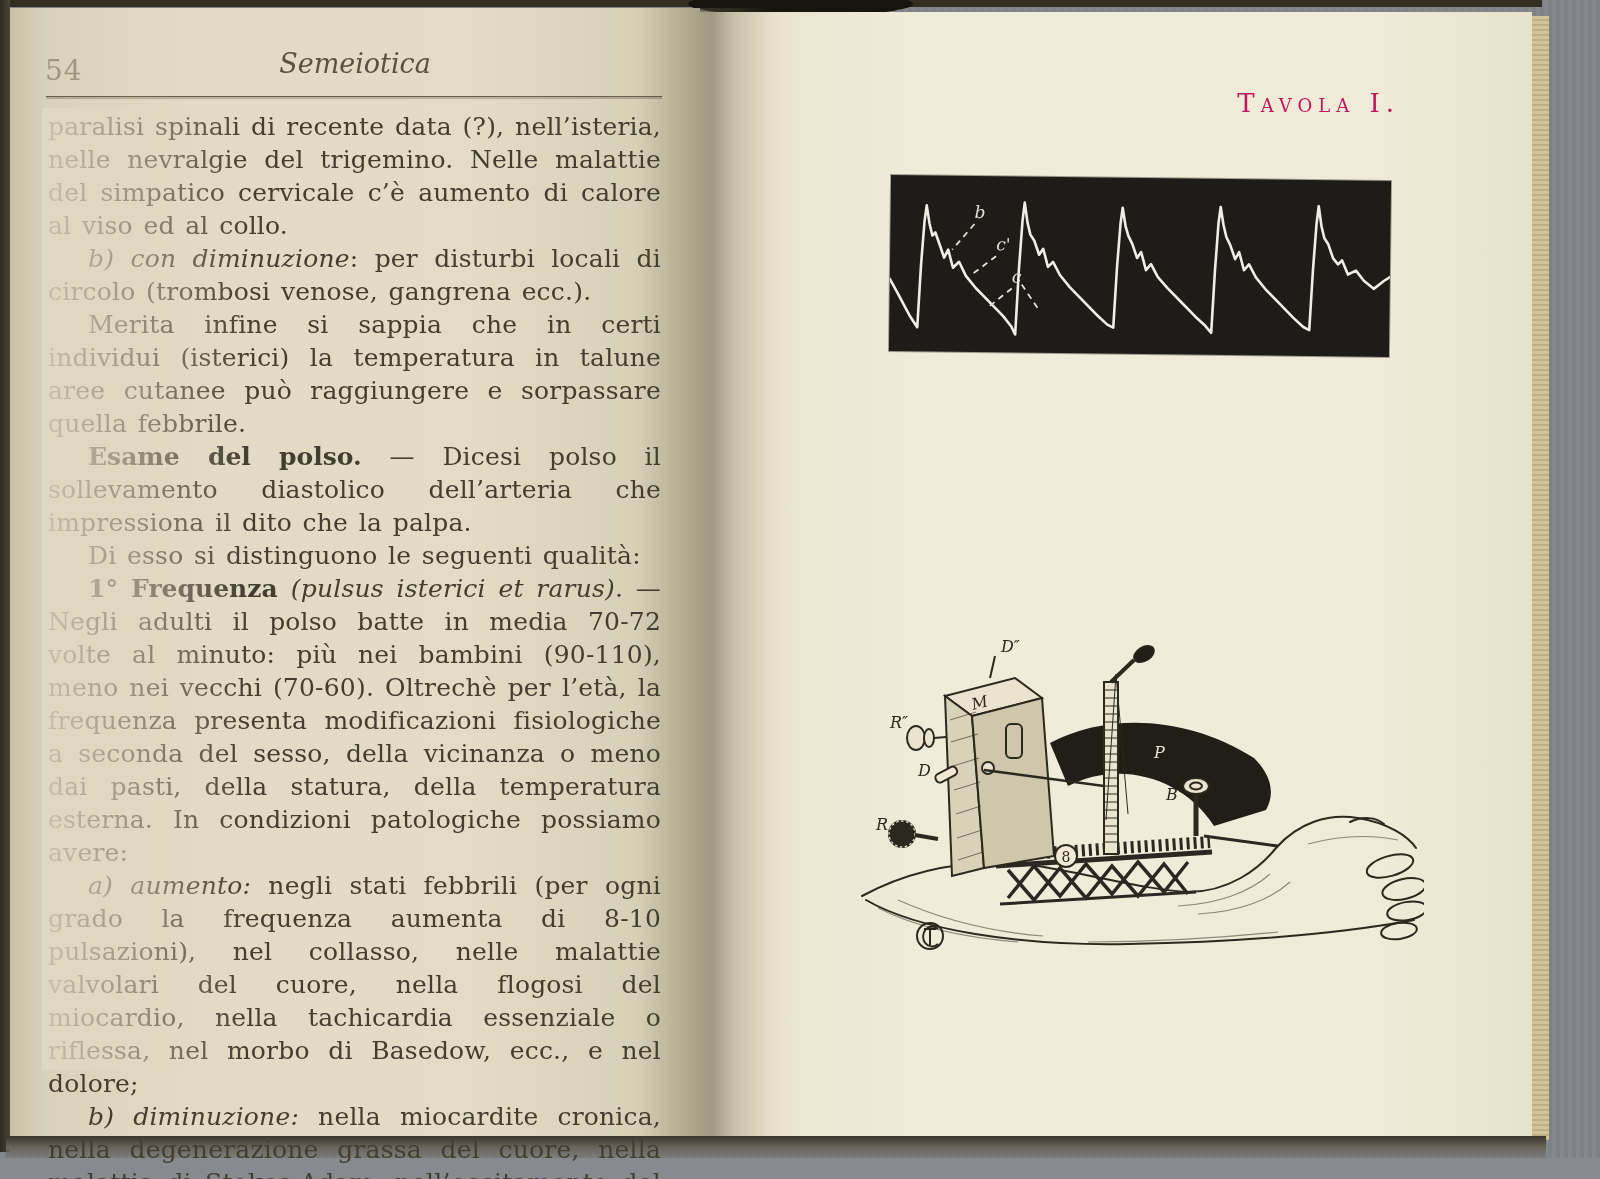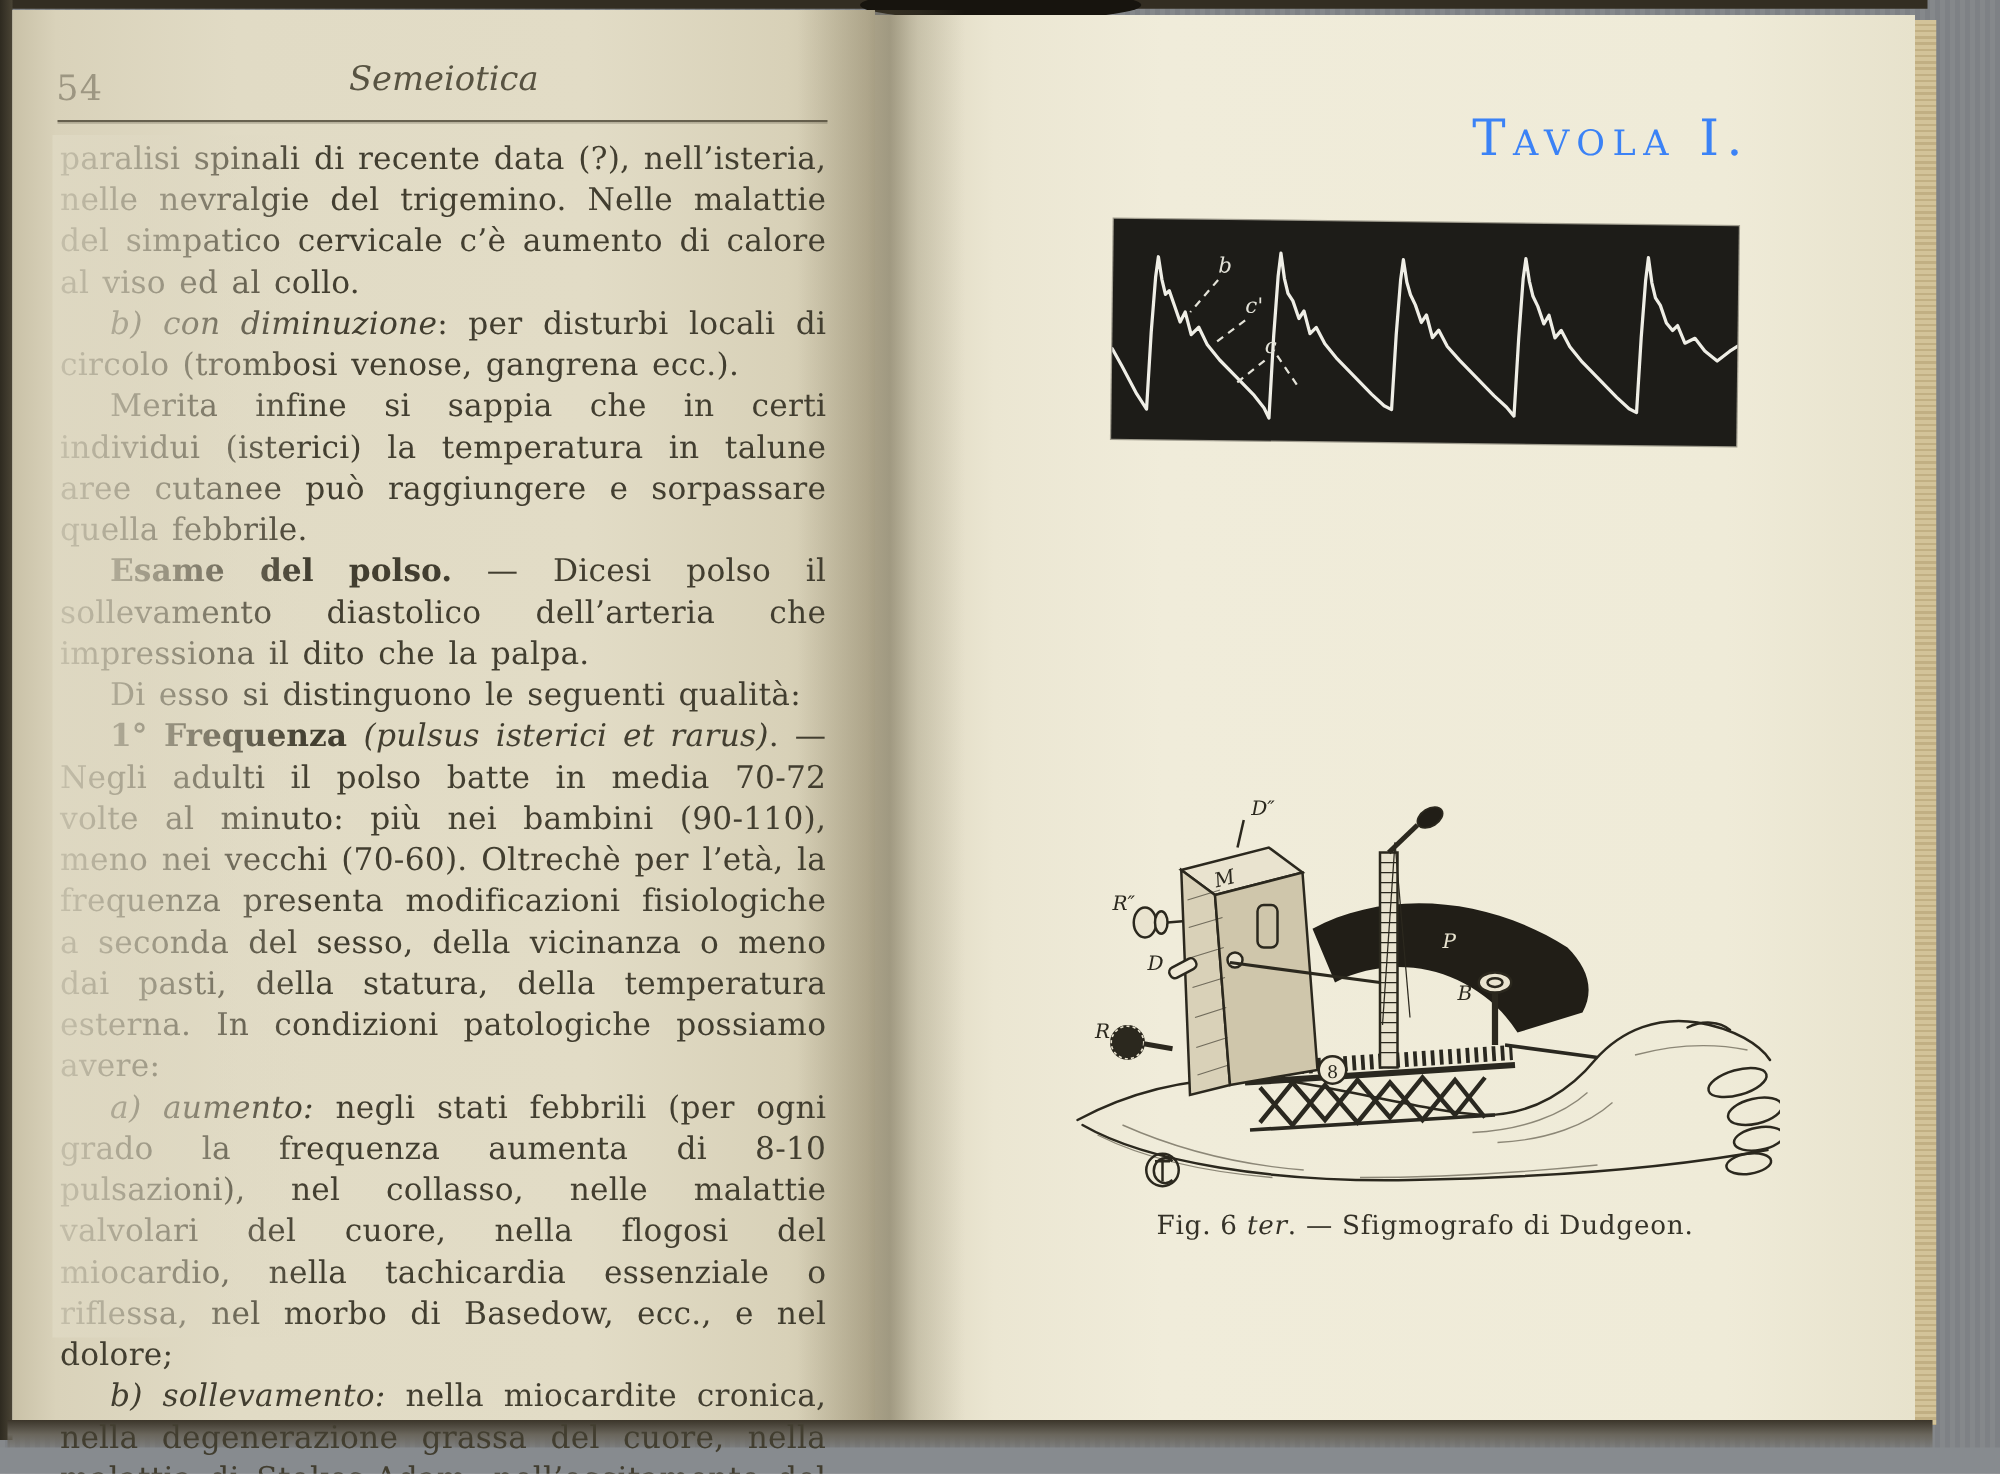--- a/index.html
+++ b/index.html
@@ -53,21 +53,21 @@
   .text-block i{font-style:italic;}
   .text-block b{font-weight:bold;letter-spacing:0;}
   .ink-fade{
     position:absolute;left:42px;top:108px;width:205px;height:962px;pointer-events:none;
     background:linear-gradient(90deg,rgba(223,217,195,.85) 0,rgba(223,217,195,.55) 45%,rgba(223,217,195,0) 100%);
   }
 
   
   .plate-title{
     position:absolute;top:76px;right:132px;
-    font-variant:small-caps;font-size:40px;letter-spacing:6px;color:#3b82f6;
+    font-variant:small-caps;font-size:26px;letter-spacing:6px;color:#be185d;
   }
   .fig1-plate{
     position:absolute;left:190px;top:166px;width:500px;height:176px;
     background:#1d1c18;transform:rotate(0.7deg);box-shadow:0 0 0 1px rgba(40,38,30,.4);
   }
   .fig1-plate svg{display:block;width:100%;height:100%;}
   .fig-caption{
     position:absolute;left:150px;width:580px;text-align:center;
     font-size:21px;color:#353228;letter-spacing:.6px;
   }
@@ -100,21 +100,21 @@
 <div class="header-rule"></div>
 
 <div class="text-block">
   <p class="no-indent"><span>paralisi spinali di recente data (?), nell’isteria, nelle nevralgie del trigemino. Nelle malattie del simpatico cervicale c’è aumento di calore al viso ed al collo.</span></p>
   <p><i>b) con diminuzione</i><span>: per disturbi locali di circolo (trombosi venose, gangrena ecc.).</span></p>
   <p><span>Merita infine si sappia che in certi individui (isterici) la temperatura in talune aree cutanee può raggiungere e sorpassare quella febbrile.</span></p>
   <p><b>Esame del polso.</b><span> — Dicesi polso il sollevamento diastolico dell’arteria che impressiona il dito che la palpa.</span></p>
   <p><span>Di esso si distinguono le seguenti qualità:</span></p>
   <p><b>1° Frequenza </b><i>(pulsus isterici et rarus)</i><span>. — Negli adulti il polso batte in media 70-72 volte al minuto: più nei bambini (90-110), meno nei vecchi (70-60). Oltrechè per l’età, la frequenza presenta modificazioni fisiologiche a seconda del sesso, della vicinanza o meno dai pasti, della statura, della temperatura esterna. In condizioni patologiche possiamo avere:</span></p>
   <p><i>a) aumento:</i><span> negli stati febbrili (per ogni grado la frequenza aumenta di 8-10 pulsazioni), nel collasso, nelle malattie valvolari del cuore, nella flogosi del miocardio, nella tachicardia essenziale o riflessa, nel morbo di Basedow, ecc., e nel dolore;</span></p>
-  <p><i>b) sollevamento:</i><span> nella miocardite cronica, nella degenerazione grassa del cuore, nella malattia di Stokes-Adam, nell’eccitamento del vago da causa morbosa, nelle malattie bulbari, nella meningite al periodo iniziale, nell’ittero cronico,</span></p>
+  <p><i>b) diminuzione:</i><span> nella miocardite cronica, nella degenerazione grassa del cuore, nella malattia di Stokes-Adam, nell’eccitamento del vago da causa morbosa, nelle malattie bulbari, nella meningite al periodo iniziale, nell’ittero cronico,</span></p>
 </div>
 <div class="ink-fade"></div>
 
 <div class="page-right" style="background:none;">
 
   <div class="plate-title">Tavola I.</div>
 
   <div class="fig1-plate">
     <svg viewBox="0 0 500 176">
       <path d="M0,104 L8,118 L20,140 L28,152
@@ -212,17 +212,14 @@
 
       <g stroke="#2b281e" stroke-width="2" fill="none">
         <circle cx="72" cy="328" r="13"></circle>
         <path d="M80,321 A9,10 0 1 0 80,336"></path>
         <line x1="72" y1="320" x2="72" y2="337"></line>
         <line x1="66" y1="321" x2="78" y2="321"></line>
       </g>
     </svg>
   </div>
 
-  <div class="fig-caption fig2-caption">
-    <span>Fig. 6 </span><span class="emph">ter</span><span>. — Sfigmografo di Dudgeon.</span>
-  </div>
 
 </div>
 
 </body></html>

